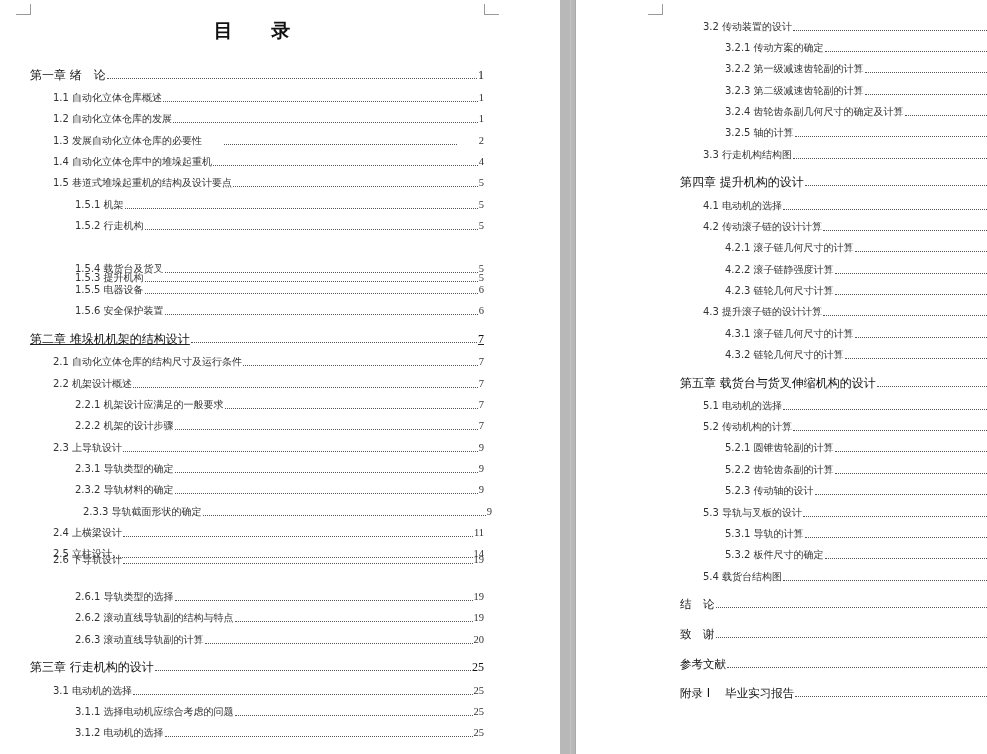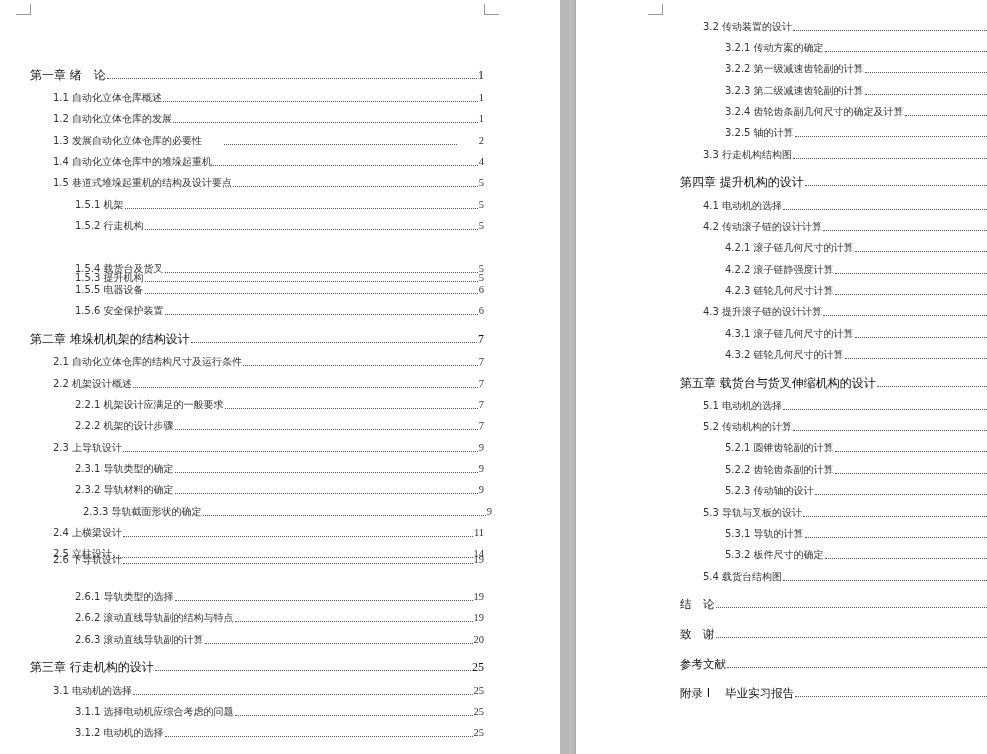--- a/index.html
+++ b/index.html
@@ -31,20 +31,21 @@
     .row.back .t { font-size:11.5px; color:#111; }
   </style>
 </head>
 <body>
 
 <div class="topshade"></div>
 
 <div class="page" id="page-left">
   <div class="corner tl" style="left:16px;top:4px;"></div>
   <div class="corner tr" style="left:484px;top:4px;"></div>
+  <div class="toc-title">目 录</div>
   <div id="left-rows">
       <div class="row chap" style="left: 30px; top: 68px; width: 454px;">
         <span class="t">第一章 绪　论</span>
         <span class="lead"></span>
         <span class="p">1</span>
       </div>
       <div class="row" style="left: 53px; top: 91px; width: 431px;">
         <span class="t">1.1 自动化立体仓库概述</span>
         <span class="lead"></span>
         <span class="p">1</span>
@@ -92,21 +93,21 @@
       <div class="row" style="left: 75px; top: 283px; width: 409px;">
         <span class="t">1.5.5 电器设备</span>
         <span class="lead"></span>
         <span class="p">6</span>
       </div>
       <div class="row" style="left: 75px; top: 304px; width: 409px;">
         <span class="t">1.5.6 安全保护装置</span>
         <span class="lead"></span>
         <span class="p">6</span>
       </div>
-      <div class="row chap" style="left: 30px; top: 332px; width: 454px;">
+      <div class="row chap" style="left: 30px; top: 332px; width: 454px; text-decoration: underline;">
         <span class="t">第二章 堆垛机机架的结构设计</span>
         <span class="lead"></span>
         <span class="p">7</span>
       </div>
       <div class="row" style="left: 53px; top: 355px; width: 431px;">
         <span class="t">2.1 自动化立体仓库的结构尺寸及运行条件</span>
         <span class="lead"></span>
         <span class="p">7</span>
       </div>
       <div class="row" style="left: 53px; top: 377px; width: 431px;">

